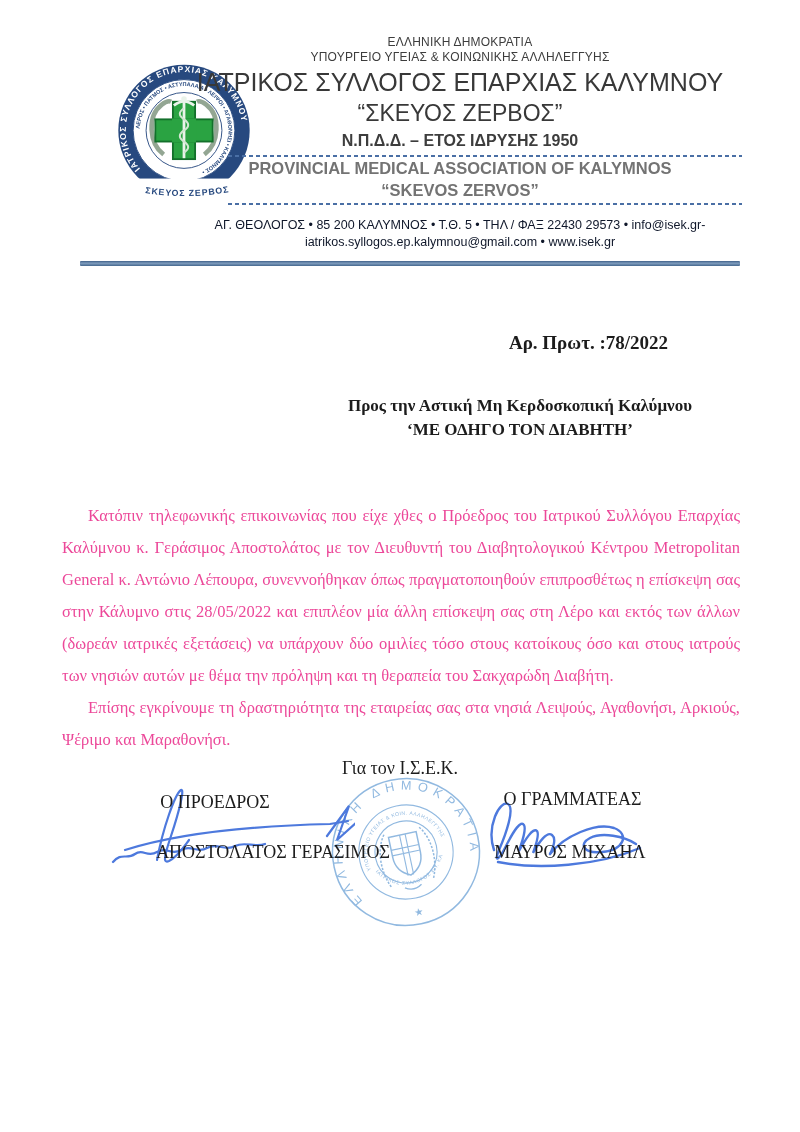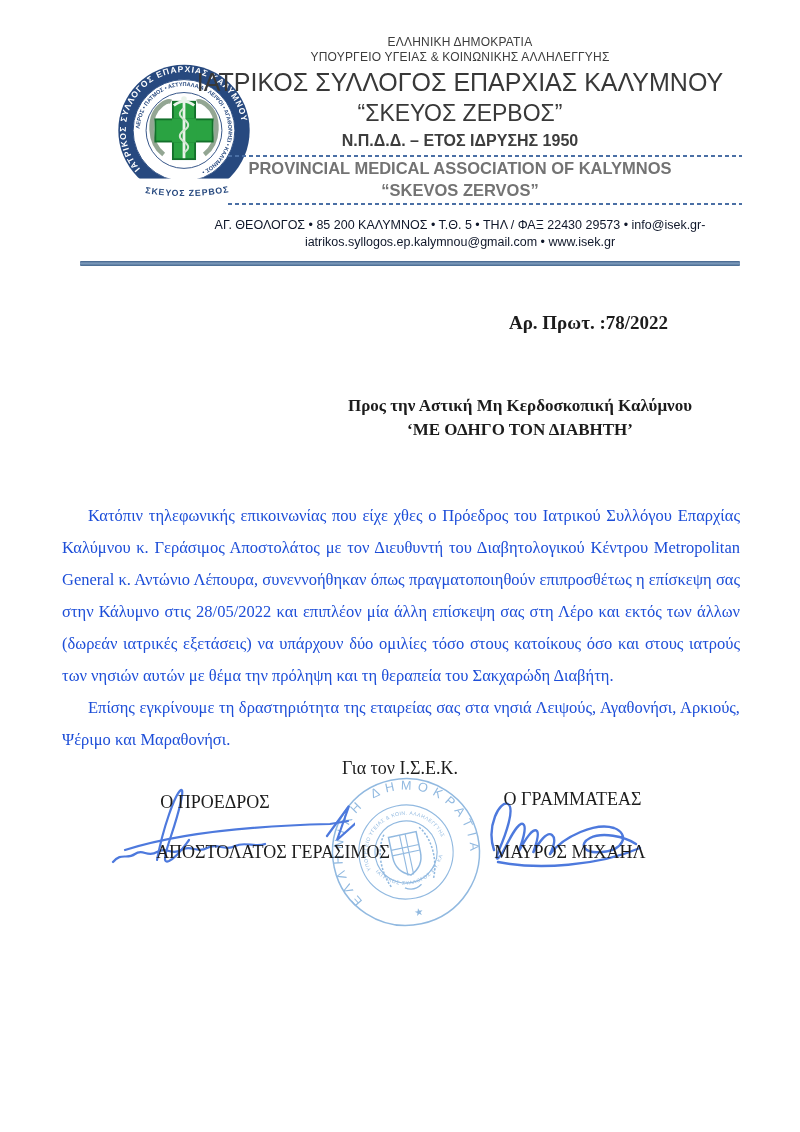--- a/index.html
+++ b/index.html
@@ -26,21 +26,21 @@
   .contact{font-size:12.5px;color:#0f172a;}
   .thick-rule{
     height:5px;border-radius:1px;
     background:linear-gradient(180deg,#3f6089,#7e9cbd 45%,#46688f);
   }
   .serif{font-family:"Liberation Serif", serif;color:#1c1c1c;}
   .meta-line{font-size:19px;font-weight:bold;}
   .recip{font-size:17px;font-weight:bold;}
   .body-text{
     width:678px;font-size:16.5px;line-height:32px;
-    text-align:justify;color:#1d4ed8;
+    text-align:justify;color:#ec4899;
   }
   .body-text p{margin:0;text-indent:26px;}
   .sig-label{font-size:18px;}
   .stamp-wrap{transform:rotate(-12deg);opacity:.9;}
   .z1{z-index:1}.z2{z-index:2}.z3{z-index:3}
 </style>
 </head>
 <body>
 
 <div class="page">
@@ -90,21 +90,21 @@
   <div class="abs hdr-line org-sub" style="top:100px;">“ΣΚΕΥΟΣ ΖΕΡΒΟΣ”</div>
   <div class="abs hdr-line org-legal" style="top:132px;">Ν.Π.Δ.Δ. – ΕΤΟΣ ΙΔΡΥΣΗΣ 1950</div>
   <div class="abs dash-rule" style="top:155px;left:228px;width:514px;"></div>
   <div class="abs hdr-line en-name" style="top:159px;">PROVINCIAL MEDICAL ASSOCIATION OF KALYMNOS</div>
   <div class="abs hdr-line en-name" style="top:181px;">“SKEVOS ZERVOS”</div>
   <div class="abs dash-rule" style="top:203px;left:228px;width:514px;"></div>
   <div class="abs hdr-line contact" style="top:218px;">ΑΓ. ΘΕΟΛΟΓΟΣ • 85 200 ΚΑΛΥΜΝΟΣ • Τ.Θ. 5 • ΤΗΛ / ΦΑΞ 22430 29573 • info@isek.gr-</div>
   <div class="abs hdr-line contact" style="top:235px;">iatrikos.syllogos.ep.kalymnou@gmail.com • www.isek.gr</div>
   <div class="abs thick-rule" style="top:261px;left:80px;width:660px;"></div>
 
-  <div class="abs serif meta-line" style="top:312px;left:420px;width:248px;text-align:right;">Αρ. Πρωτ. :78/2022</div>
+  <div class="abs serif meta-line" style="top:332px;left:420px;width:248px;text-align:right;">Αρ. Πρωτ. :78/2022</div>
 
   <div class="abs serif recip ctr" style="top:396px;left:300px;width:440px;">Προς  την Αστική Μη Κερδοσκοπική Καλύμνου</div>
   <div class="abs serif recip ctr" style="top:420px;left:300px;width:440px;">‘ΜΕ ΟΔΗΓΟ ΤΟΝ ΔΙΑΒΗΤΗ’</div>
 
   <div class="abs serif body-text" style="top:500px;left:62px;">
     <p>Κατόπιν τηλεφωνικής επικοινωνίας που είχε χθες ο Πρόεδρος του Ιατρικού Συλλόγου Επαρχίας Καλύμνου κ. Γεράσιμος Αποστολάτος με τον Διευθυντή του Διαβητολογικού Κέντρου Metropolitan General  κ. Αντώνιο Λέπουρα, συνεννοήθηκαν όπως πραγματοποιηθούν επιπροσθέτως η επίσκεψη σας  στην Κάλυμνο στις 28/05/2022 και επιπλέον μία άλλη επίσκεψη σας στη Λέρο και εκτός των άλλων (δωρεάν ιατρικές εξετάσεις) να υπάρχουν δύο ομιλίες τόσο στους κατοίκους όσο και στους ιατρούς  των νησιών αυτών με θέμα την πρόληψη και τη θεραπεία του Σακχαρώδη Διαβήτη.</p>
     <p>Επίσης εγκρίνουμε τη δραστηριότητα της εταιρείας σας στα νησιά Λειψούς, Αγαθονήσι, Αρκιούς, Ψέριμο και Μαραθονήσι.</p>
   </div>
 
   <div class="abs stamp-wrap z1" style="left:326px;top:772px;width:160px;height:160px;">

